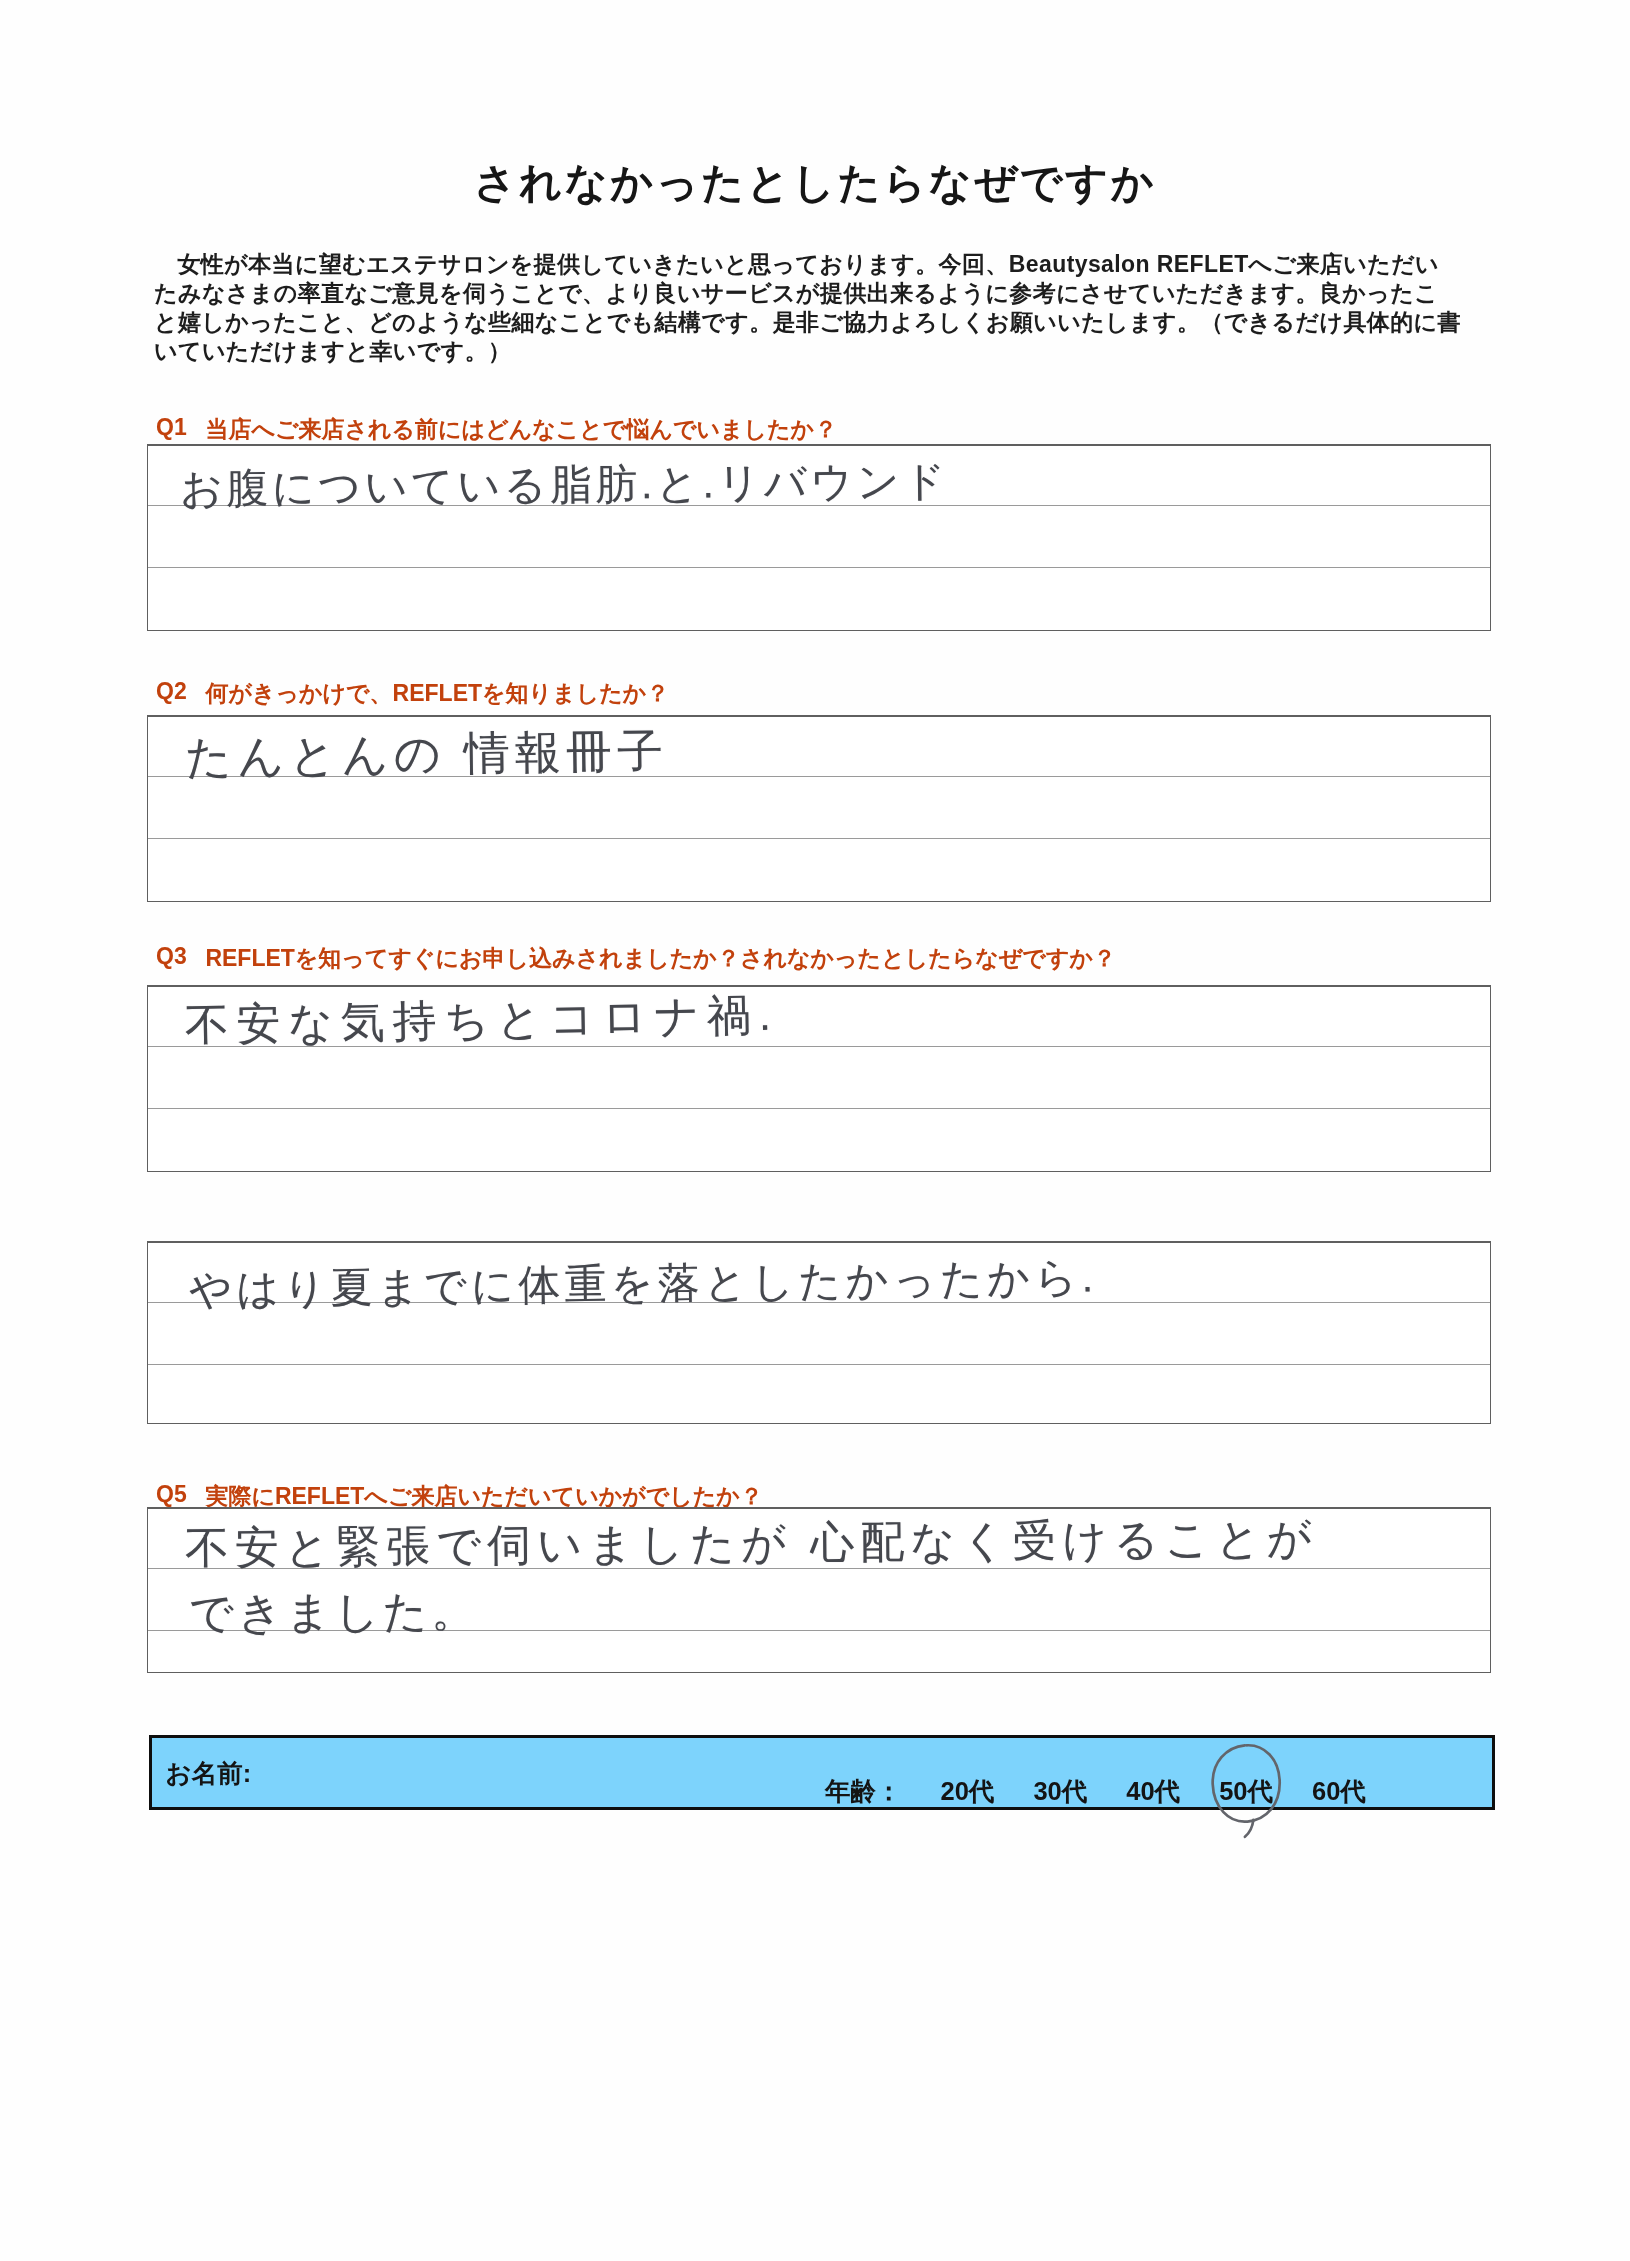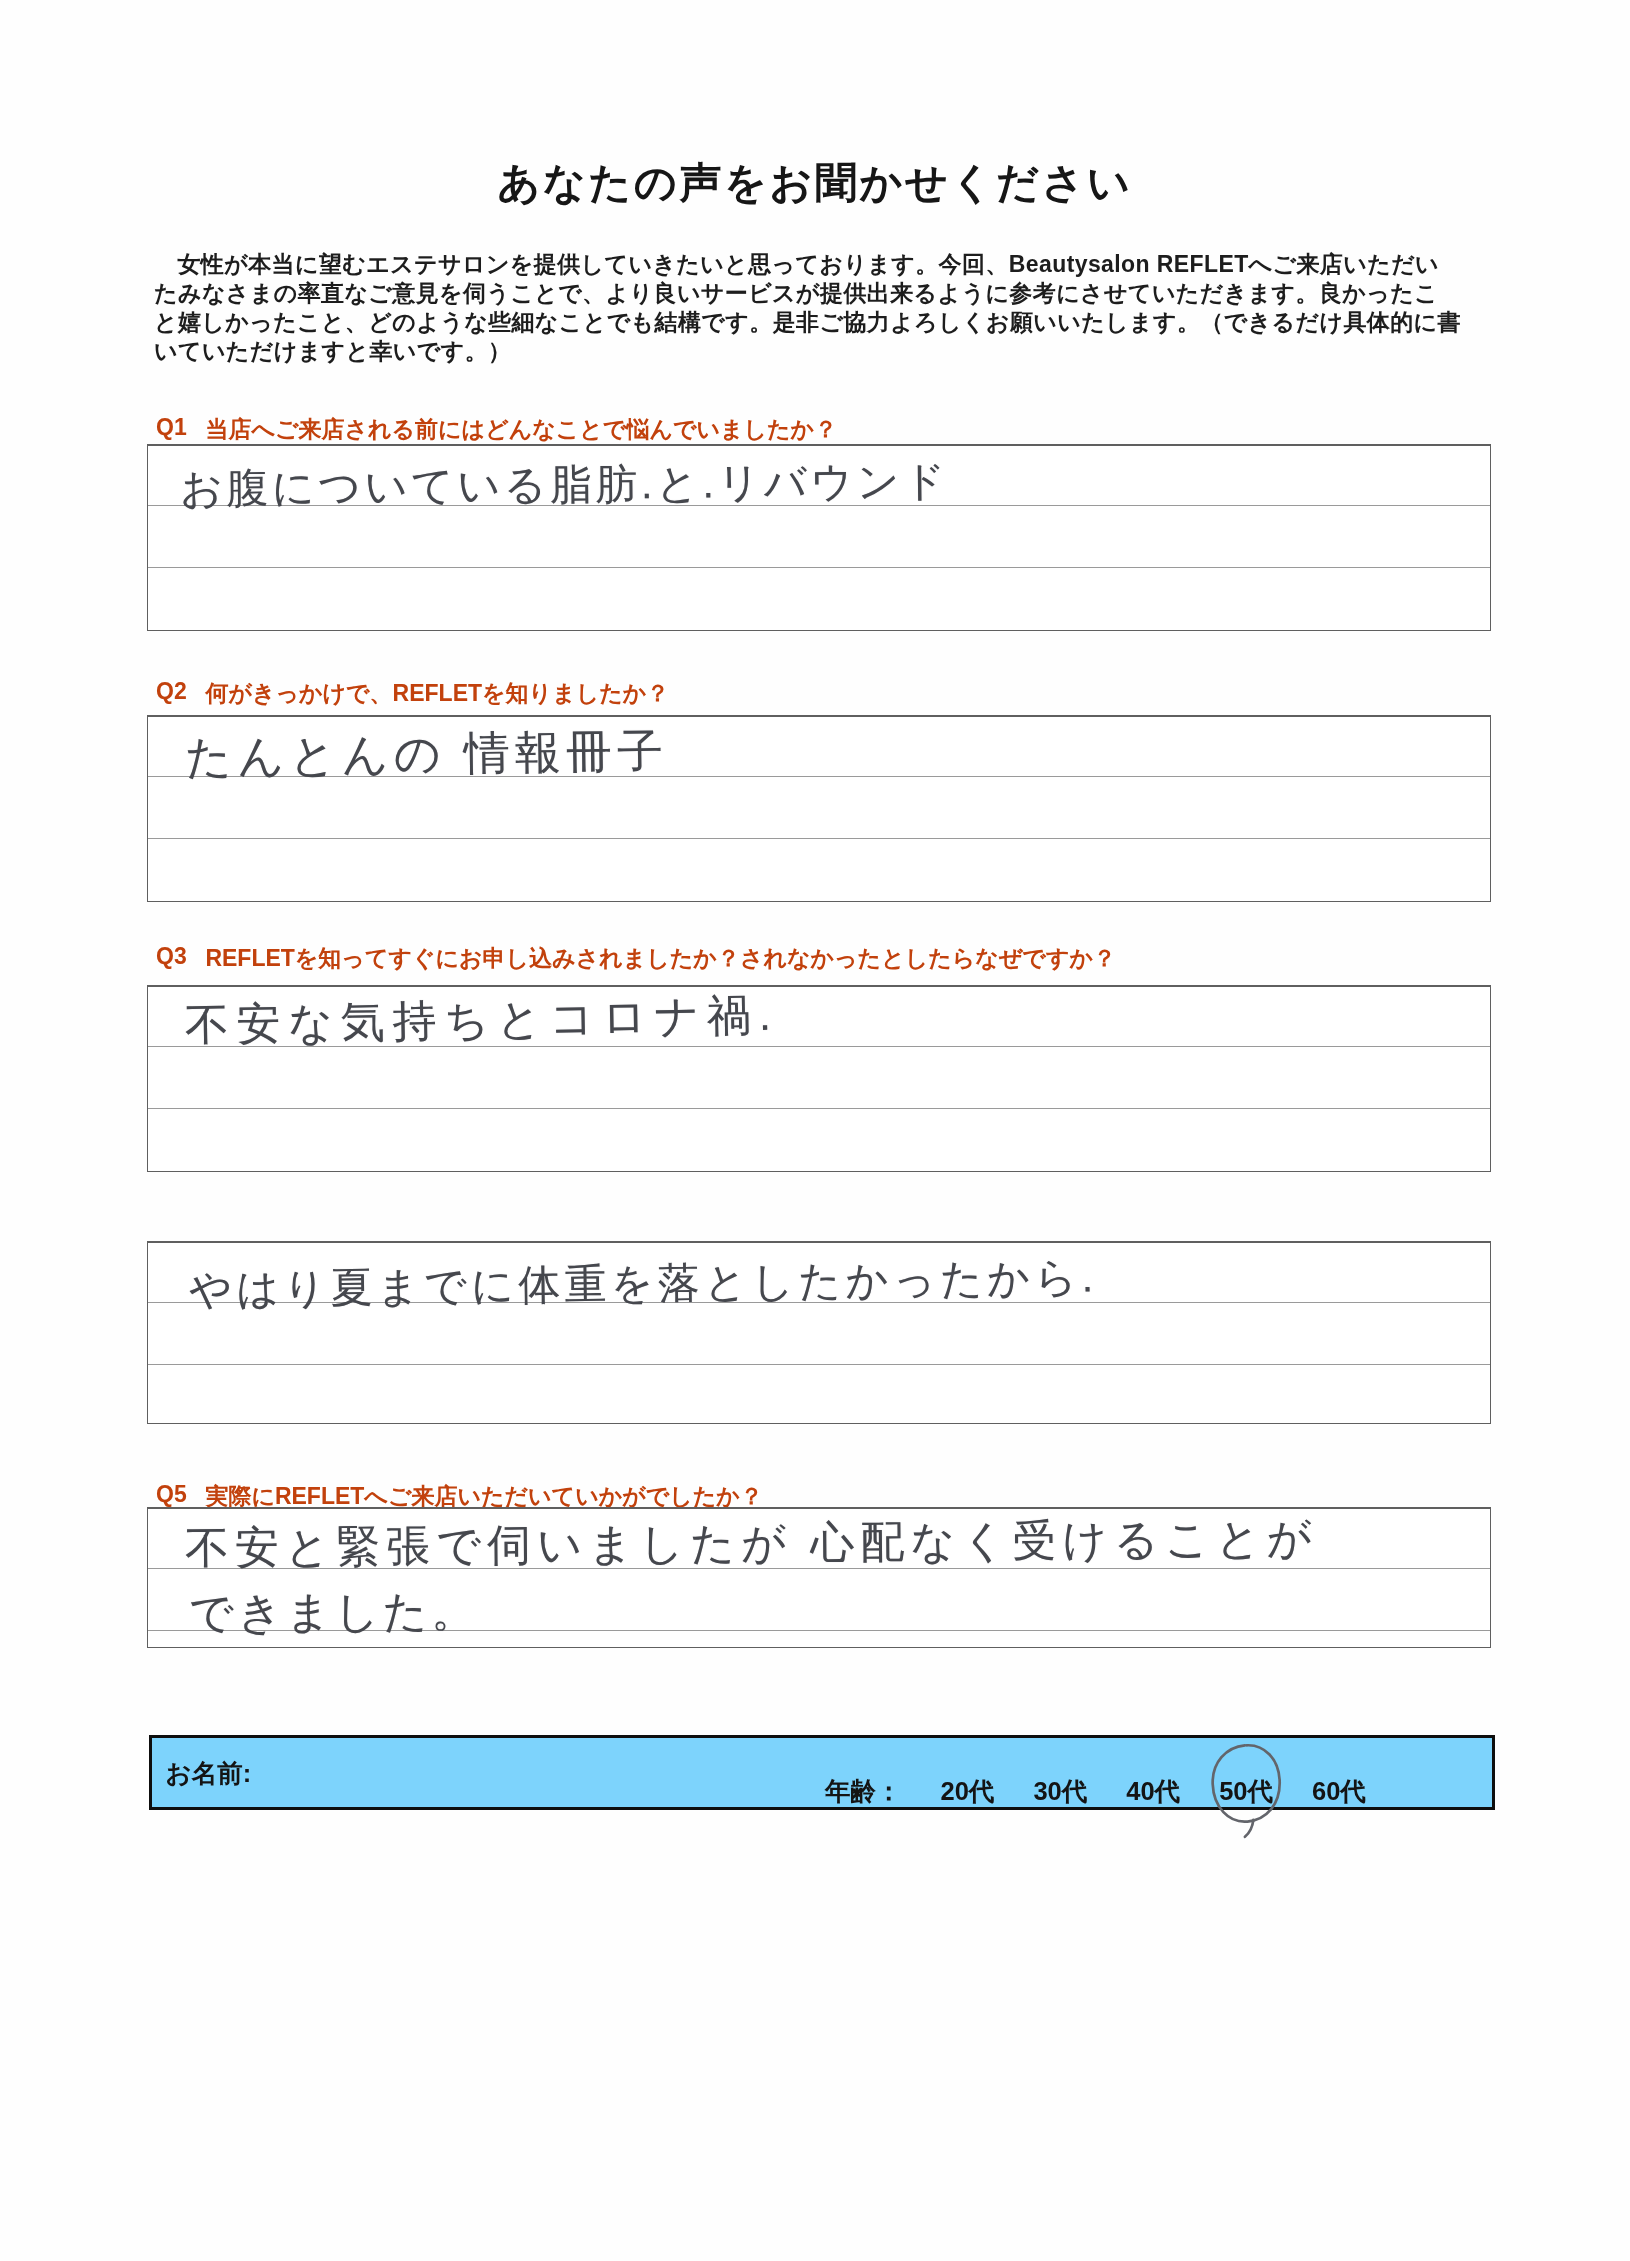--- a/index.html
+++ b/index.html
@@ -125,21 +125,21 @@
     height: 100px;
     overflow: visible;
     pointer-events: none;
   }
 </style>
 </head>
 <body>
 
 <div class="page">
 
-  <h1 class="title">あなたの声をお聞かせください</h1>
+  <h1 class="title">されなかったとしたらなぜですか</h1>
 
   <div class="intro">
     <div class="line">　女性が本当に望むエステサロンを提供していきたいと思っております。今回、Beautysalon REFLETへご来店いただい</div>
     <div class="line">たみなさまの率直なご意見を伺うことで、より良いサービスが提供出来るように参考にさせていただきます。良かったこ</div>
     <div class="line">と嬉しかったこと、どのような些細なことでも結構です。是非ご協力よろしくお願いいたします。（できるだけ具体的に書</div>
     <div class="line">いていただけますと幸いです。）</div>
   </div>
 
   <div class="qlabel" style="top:414px">
     <span>Q1</span>
@@ -174,21 +174,21 @@
   <div class="abox" style="top:1241px;height:183px">
     <div class="rule rule1"></div>
     <div class="rule rule2"></div>
     <div class="hand" style="left:41px;top:18.7px;font-size:42px;letter-spacing:4.2px;transform:rotate(-0.8deg)">やはり夏までに体重を落としたかったから.</div>
   </div>
 
   <div class="qlabel" style="top:1481px">
     <span>Q5</span>
     <span>実際にREFLETへご来店いただいていかがでしたか？</span>
   </div>
-  <div class="abox" style="top:1507px;height:141px">
+  <div class="abox" style="top:1507px;height:166px">
     <div class="rule rule1"></div>
     <div class="rule rule2"></div>
     <div class="hand" style="left:37px;top:10.2px;font-size:44px;letter-spacing:6px;transform:rotate(-0.5deg)">不安と緊張で伺いましたが 心配なく受けることが</div>
     <div class="hand" style="left:41px;top:75px;font-size:44px;letter-spacing:3.4px;transform:rotate(-0.4deg)">できました。</div>
   </div>
 
   <div class="namebox">
     <span class="namelabel">お名前:</span>
     <div class="agegroup">
       <span>年齢：</span>

